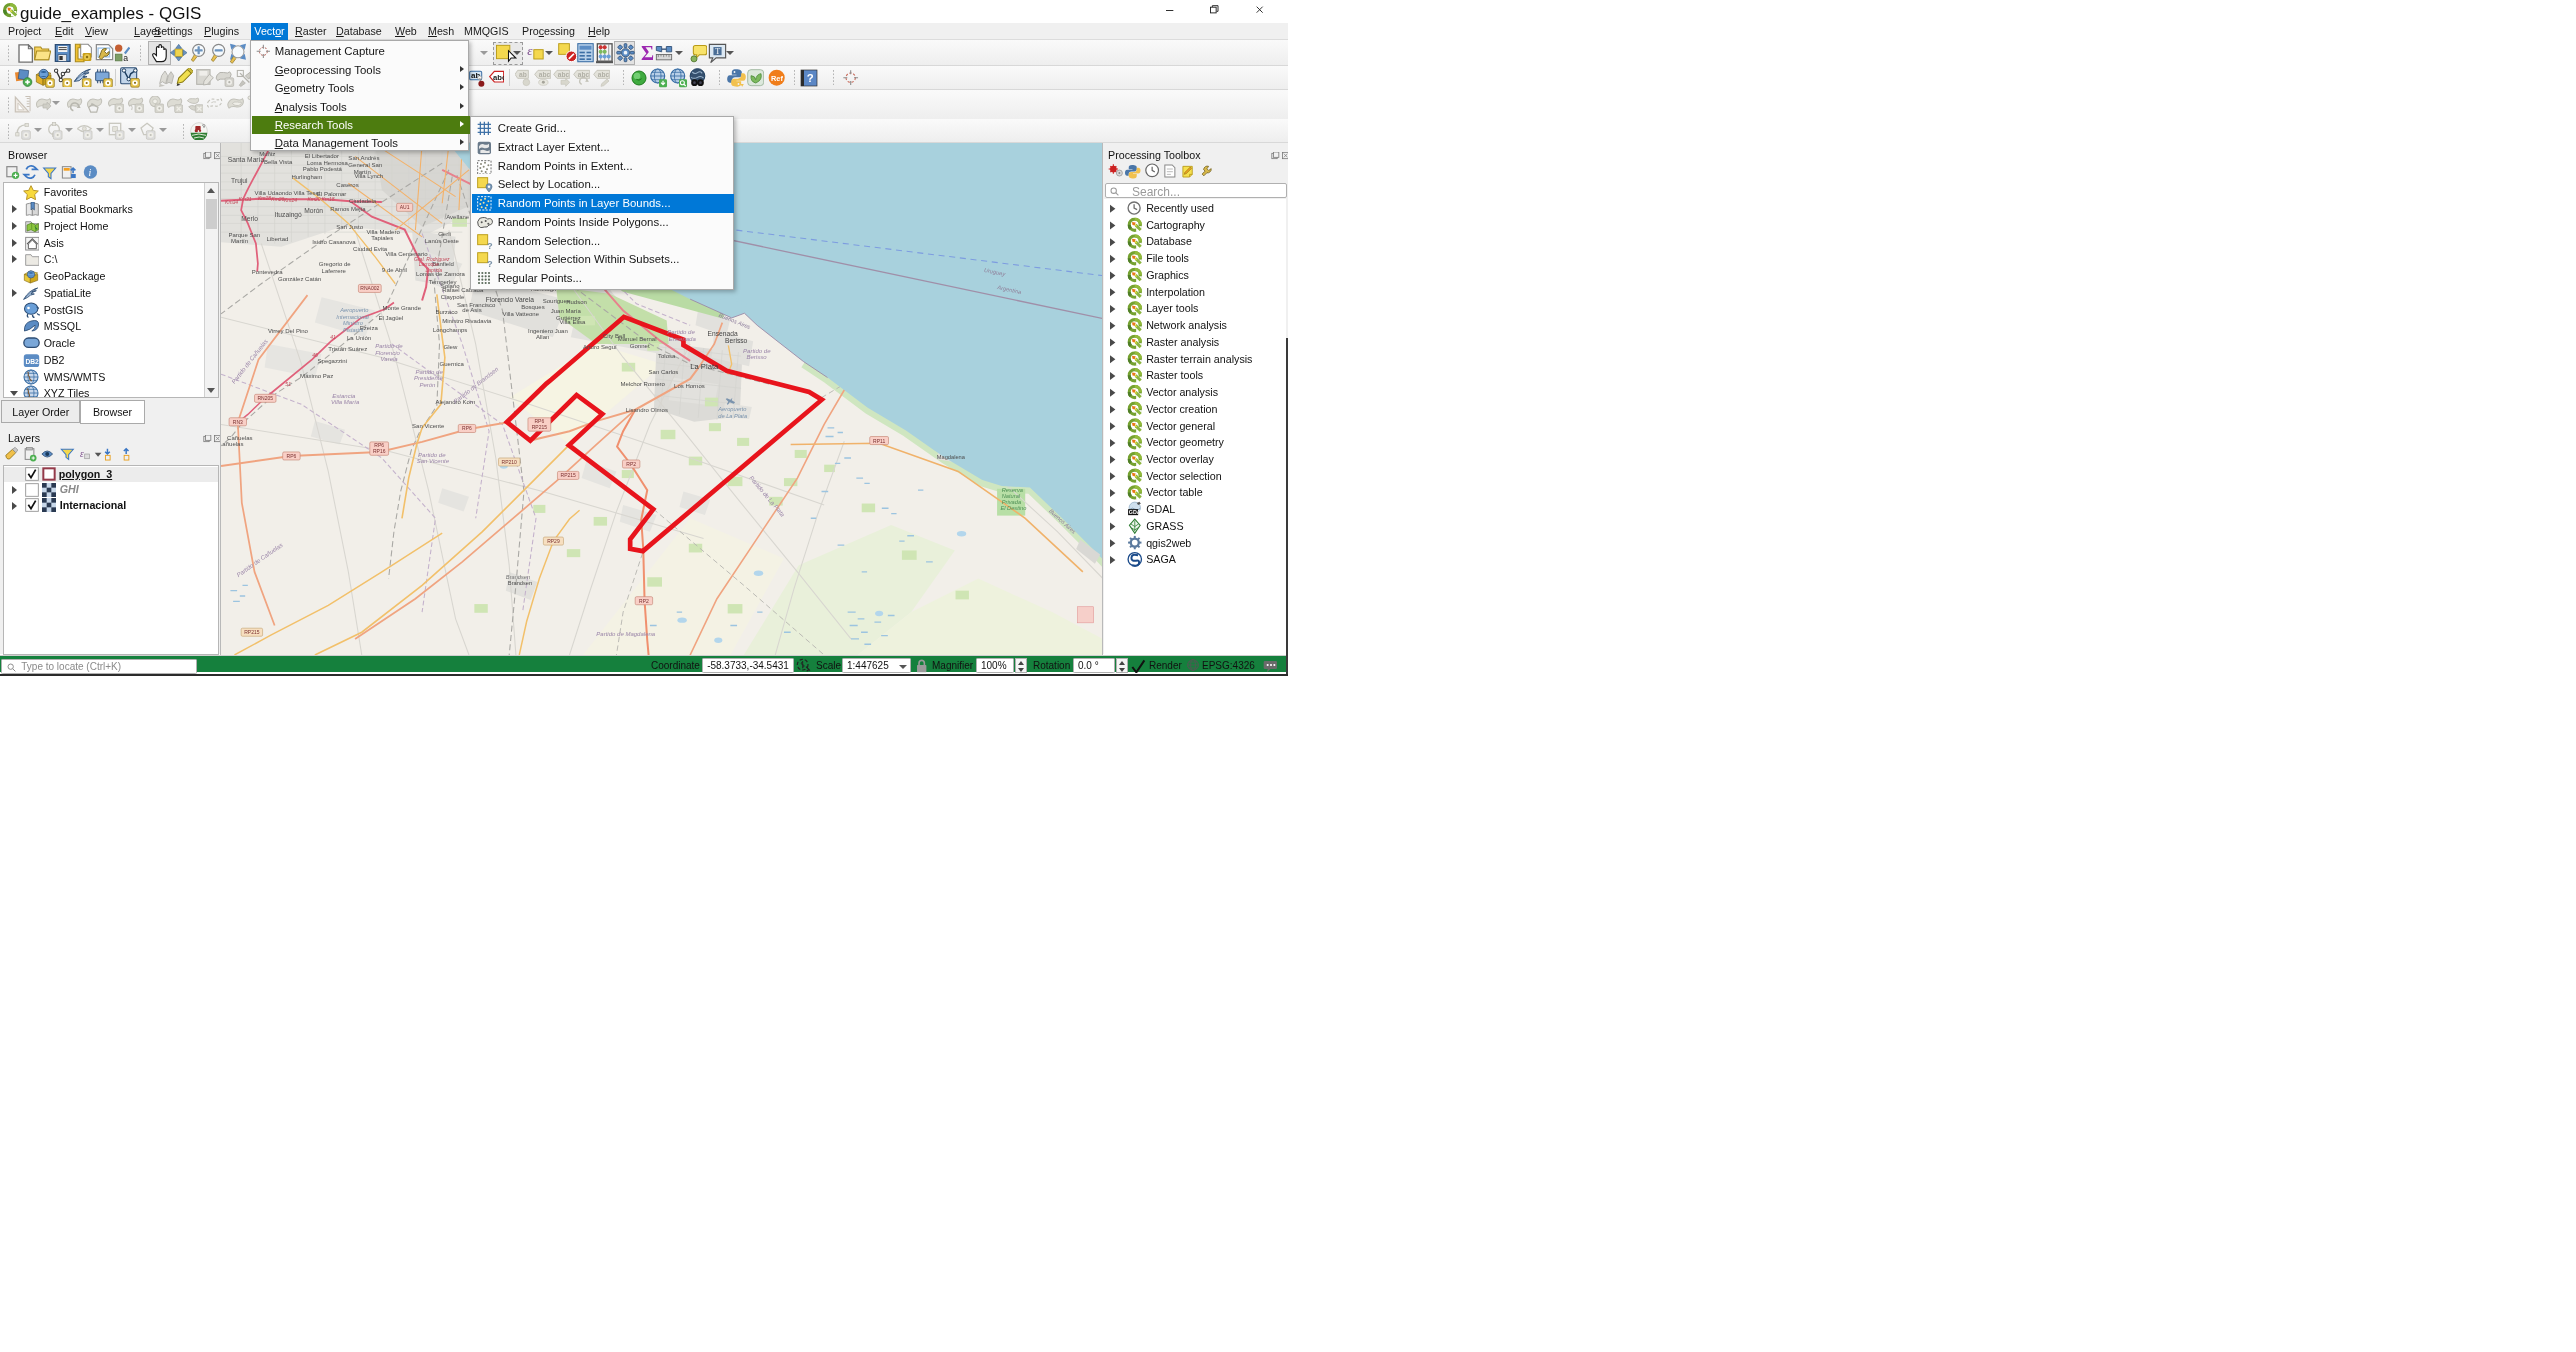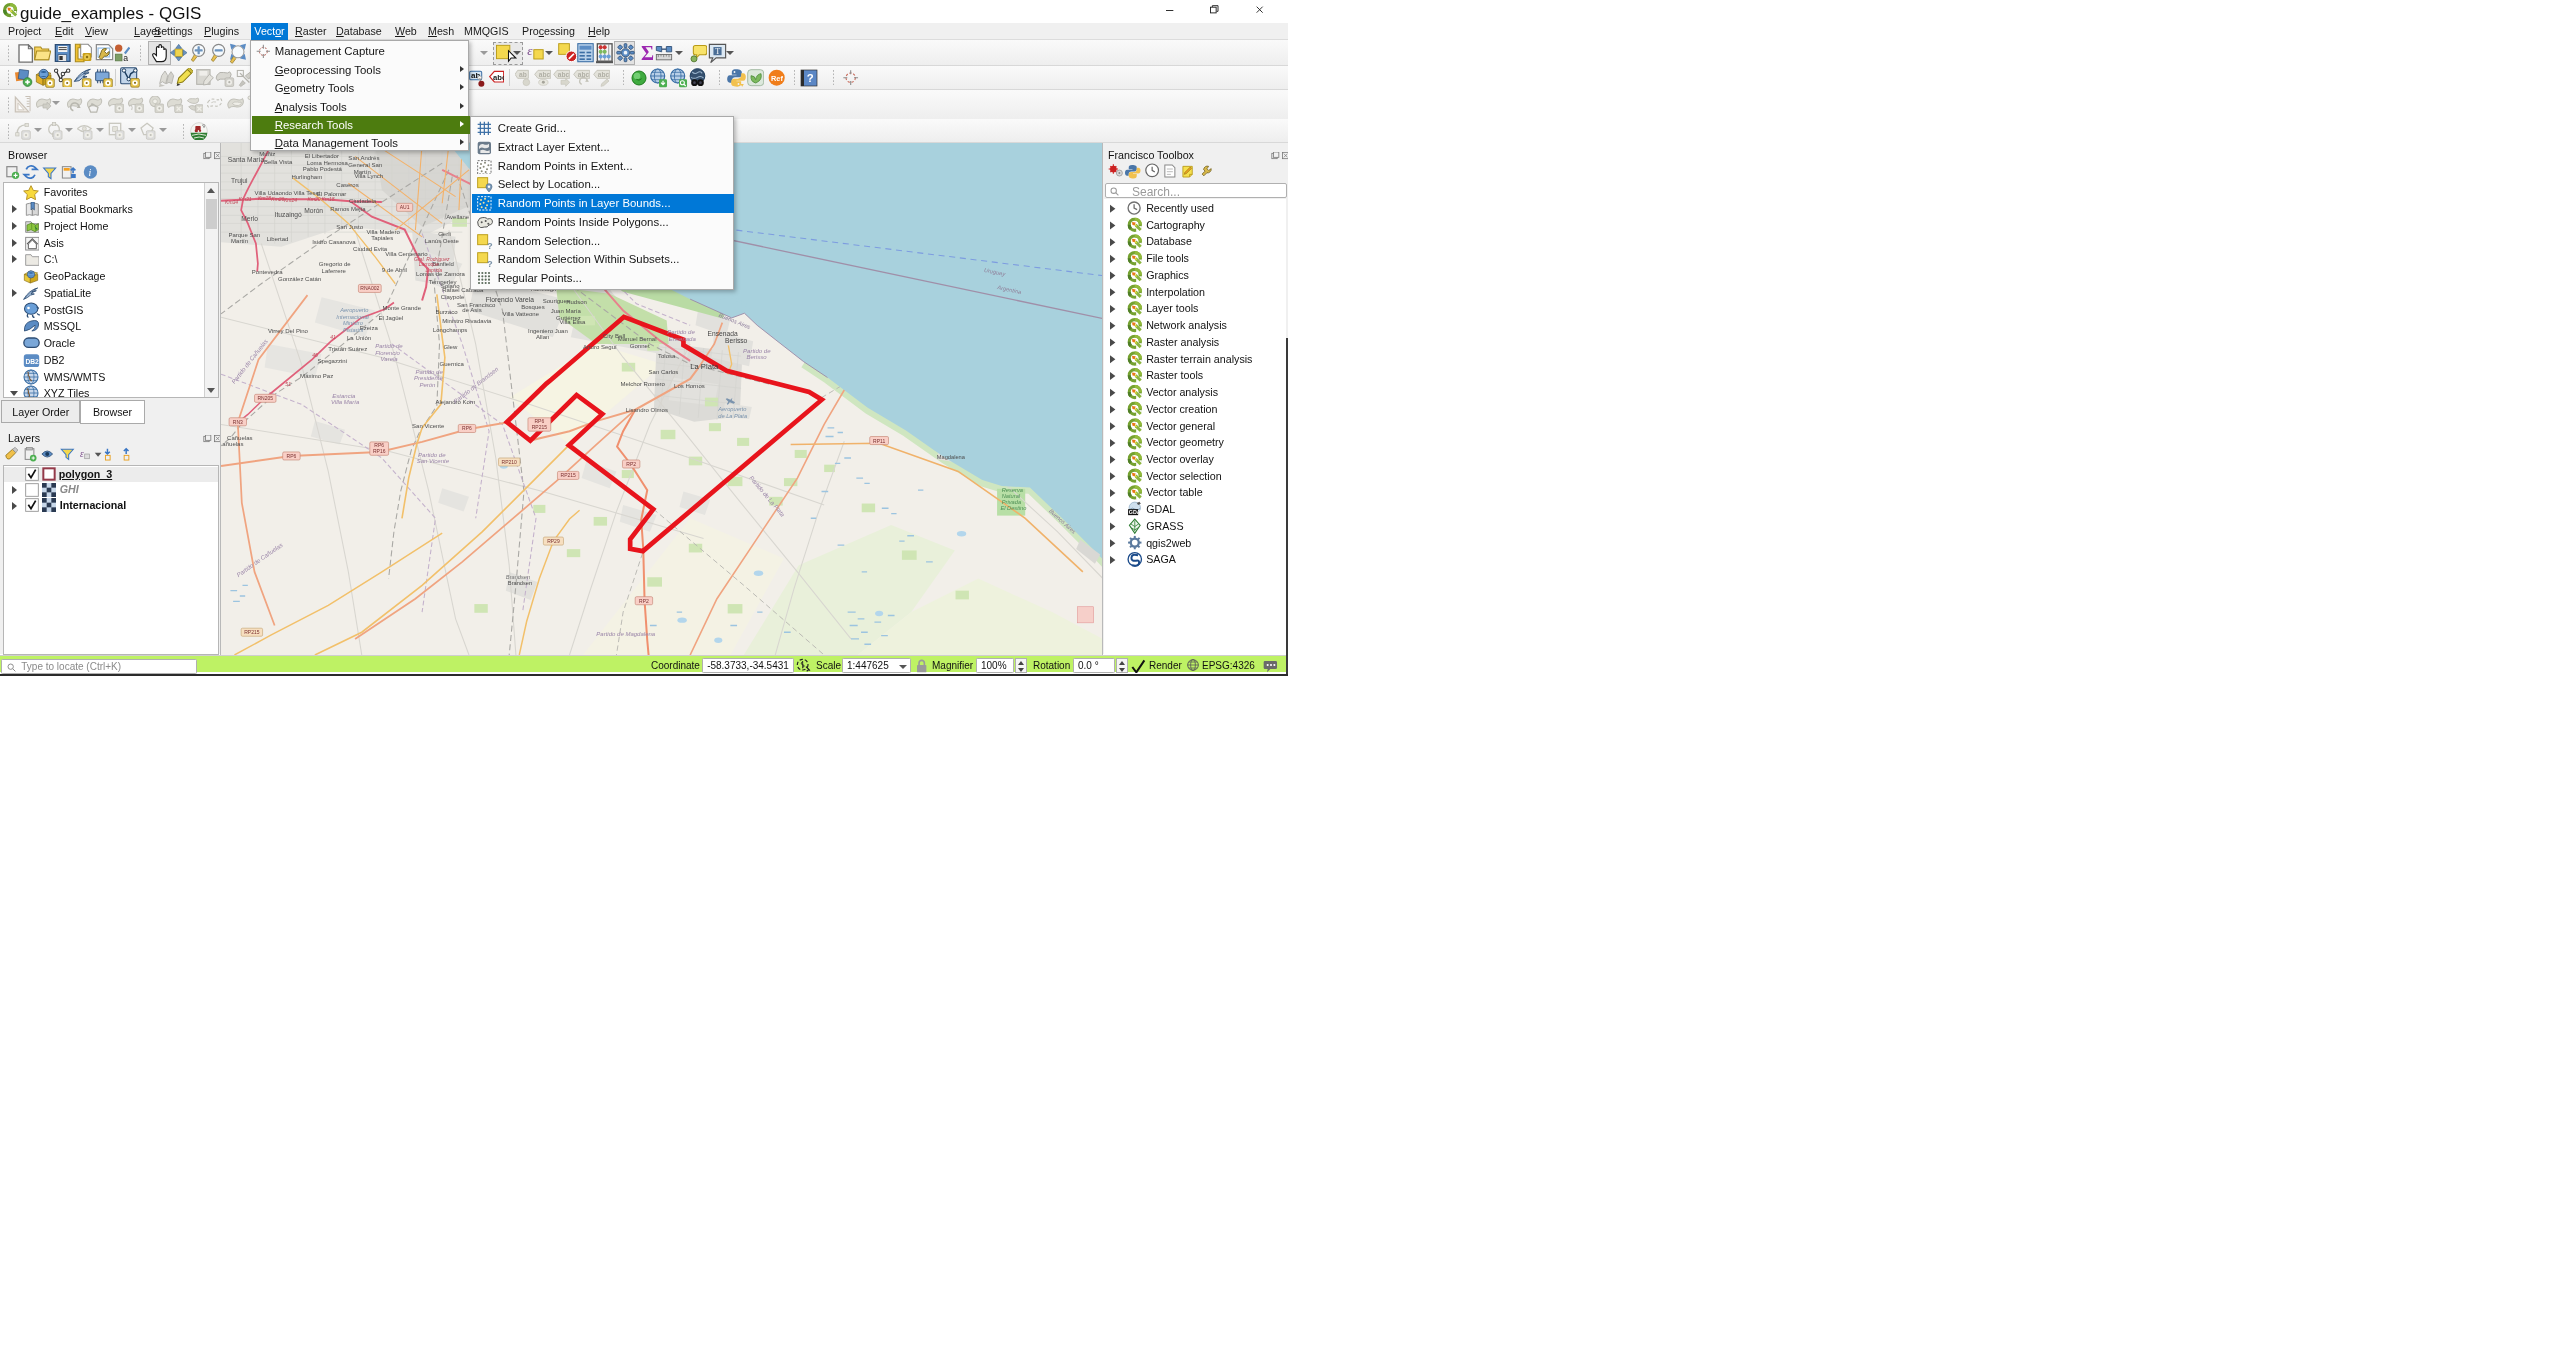--- a/index.html
+++ b/index.html
@@ -27,21 +27,21 @@
 
 #main{position:absolute;left:0;top:143px;width:1288px;height:511px;background:#f0f0f0}
 .ptitle{font-size:10.7px;color:#111}
 .treebox{position:absolute;background:#fff;border:0.7px solid #b6b6b6;overflow:hidden}
 .trow{position:absolute;left:0;height:17px;line-height:17px;font-size:10.7px;color:#111;white-space:nowrap}
 .exp{position:absolute;width:0;height:0;border-top:4px solid transparent;border-bottom:4px solid transparent;border-left:5.4px solid #4a4a4a}
 .expd{position:absolute;width:0;height:0;border-left:4px solid transparent;border-right:4px solid transparent;border-top:5.4px solid #4a4a4a}
 
 .tab{position:absolute;border:0.7px solid #aaa;font-size:10.7px;text-align:center;color:#111}
 
-#statusbar{position:absolute;left:0;top:655px;width:1288px;height:17px;background:#bef264;border-top:0.7px solid #cfcfcf;font-size:10px;color:#111}
+#statusbar{position:absolute;left:0;top:655px;width:1288px;height:17px;background:#15803d;border-top:0.7px solid #cfcfcf;font-size:10px;color:#111}
 .sbox{position:absolute;background:#fff;border:0.7px solid #b0b0b0;border-radius:1.3px;font-size:10px;color:#111}
 
 #vmenu{position:absolute;left:250px;top:40px;width:219px;height:111px;background:#fbfbfb;border:0.7px solid #a9a9a9;box-shadow:2px 2px 4px rgba(0,0,0,.25);z-index:50}
 .vitem{position:absolute;left:0.7px;width:218px;height:18px;line-height:18px;font-size:11.4px;color:#151515;white-space:nowrap}
 .vitem .txt{position:absolute;left:23px}
 .vitem.hl{background:#4d7c0f;color:#fff}
 .varr{position:absolute;right:6px;top:5.4px;width:0;height:0;border-top:3.7px solid transparent;border-bottom:3.7px solid transparent;border-left:4.7px solid #333}
 #submenu{position:absolute;left:470px;top:116px;width:264px;height:174px;background:#fbfbfb;border:0.7px solid #a9a9a9;box-shadow:2px 2px 4px rgba(0,0,0,.25);z-index:51}
 .sitem{position:absolute;left:0.7px;width:262px;height:19px;line-height:19px;font-size:11.4px;color:#151515;white-space:nowrap}
 .sitem .txt{position:absolute;left:26px}
@@ -1143,21 +1143,21 @@
             <text x="631" y="686">RP2</text>
           </g>
    <g>
             <rect x="262" y="90" width="24" height="12" rx="2" fill="#f9cfc6" stroke="#c88878"></rect>
             <text x="274" y="99">AU1</text>
           </g>
   </g>
  </svg>
  </div>
 
- <div class="ptitle abs" style="left:1108px;top:6px">Francisco Toolbox</div>
+ <div class="ptitle abs" style="left:1108px;top:6px">Processing Toolbox</div>
  <div class="abs" style="left:1271px;top:7.4px"><svg width="19" height="8" viewBox="0 0 28 12">
         <rect x="1" y="2" width="8" height="8" fill="none" stroke="#777" stroke-width="1.2"></rect>
         <rect x="3.5" y="0" width="8" height="8" fill="#f0f0f0" stroke="#777" stroke-width="1.2"></rect>
         <rect x="17" y="0.5" width="9.5" height="9.5" fill="none" stroke="#777" stroke-width="1.2"></rect>
         <path d="M19 2.5 l5.5 5.5 m0 -5.5 l-5.5 5.5" stroke="#777" stroke-width="1.1"></path>
       </svg></div>
  <svg class="abs" style="left:1108px;top:20px" width="107" height="17.4" viewBox="0 0 160 26">
   <g>
         <circle cx="8" cy="9" r="5" fill="#cc2222"></circle>
         <path d="M8 2 v3 M8 13 v3 M1 9 h3 M12 9 h3 M3.5 4.5 l2 2 M10.5 11.5 l2 2 M12.5 4.5 l-2 2 M5.5 11.5 l-2 2" stroke="#cc2222" stroke-width="1.6"></path>

